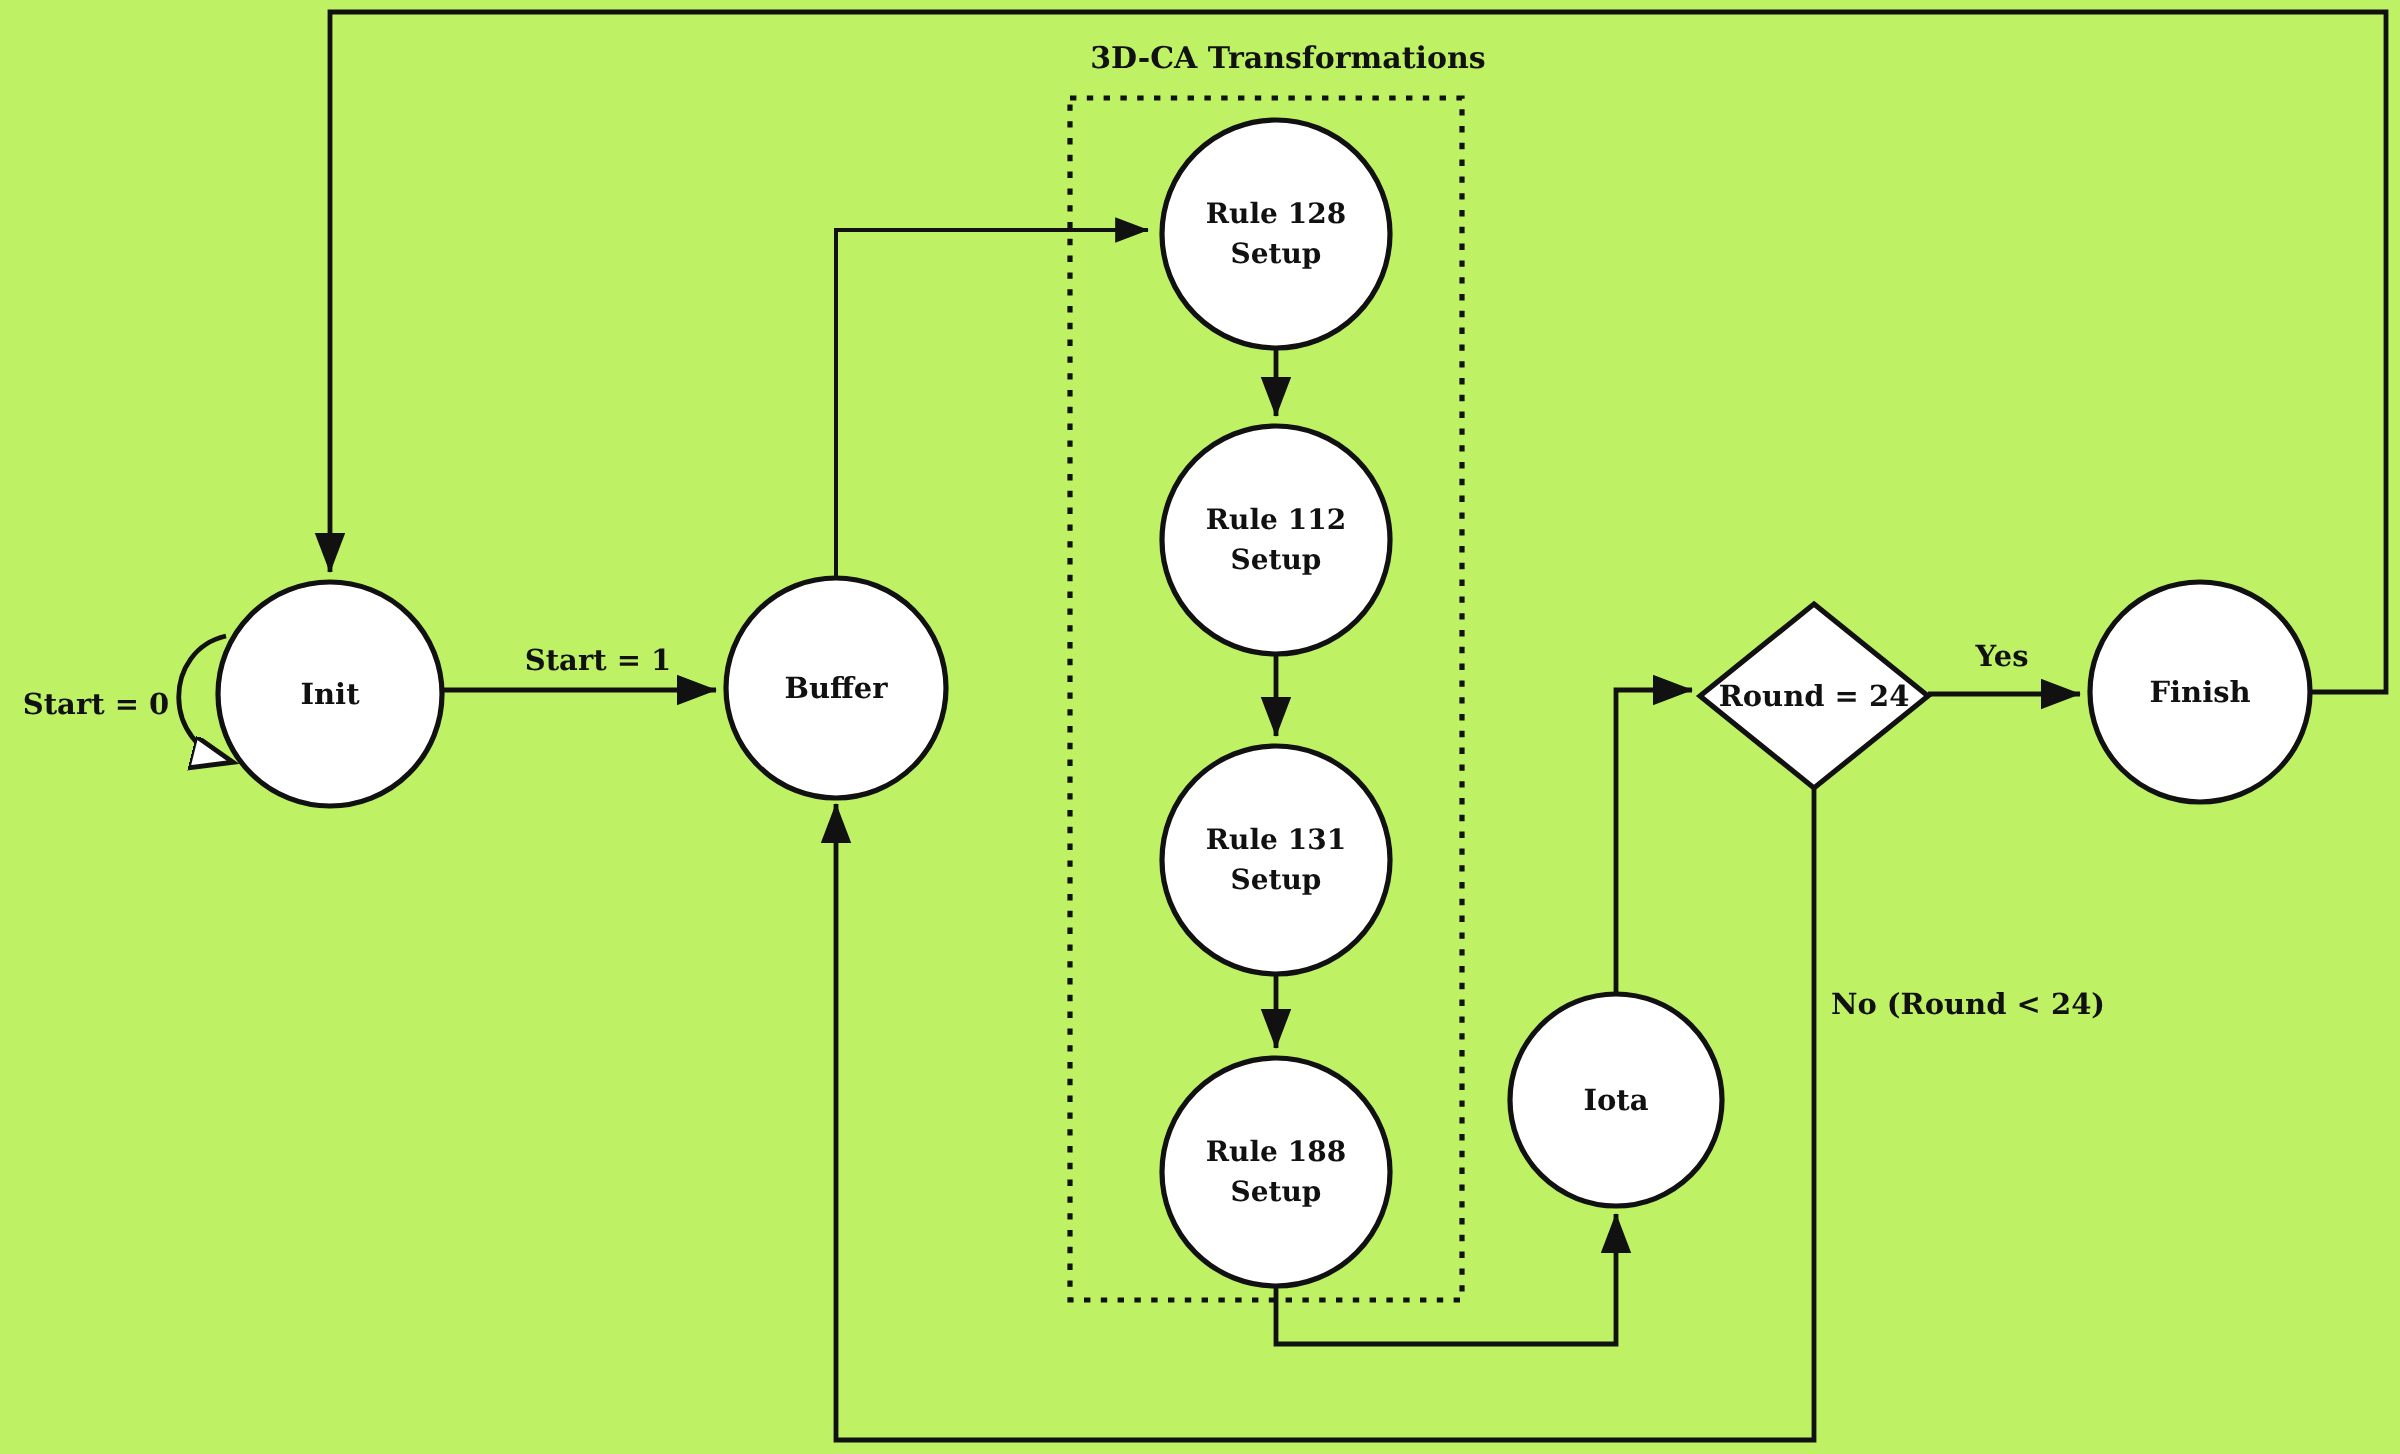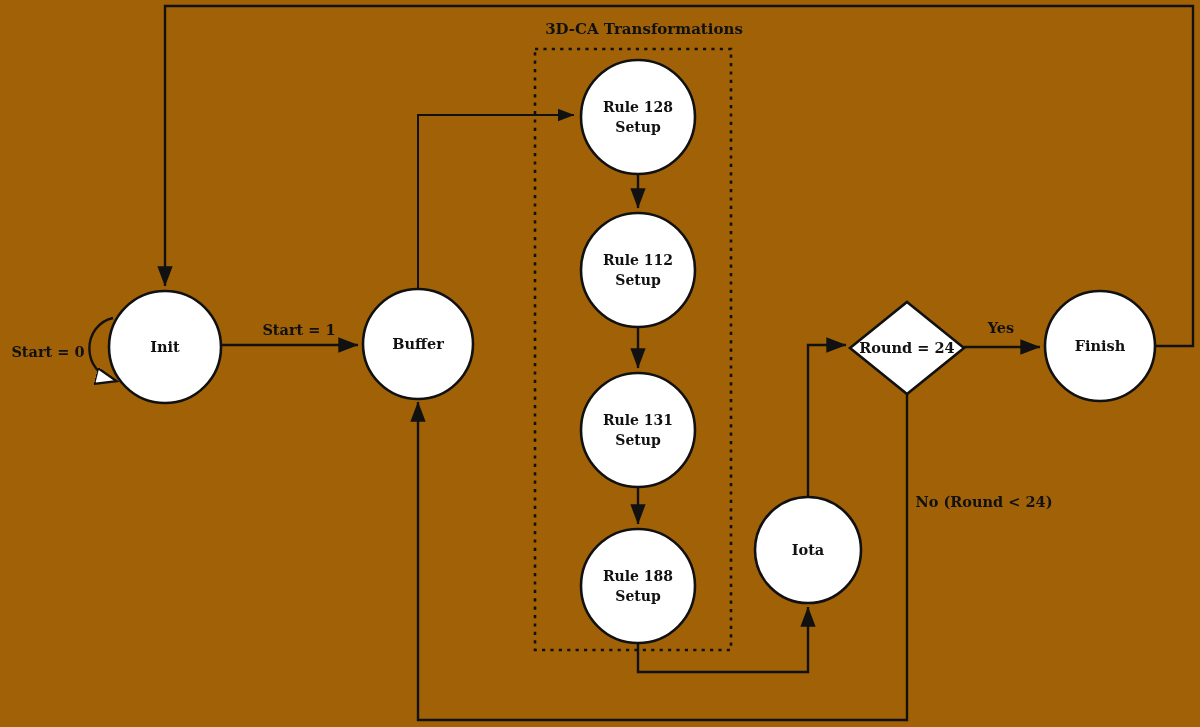--- a/index.html
+++ b/index.html
@@ -8,21 +8,21 @@
     padding: 0;
     background: #ffffff;
   }
   body {
     font-family: "DejaVu Serif", "Liberation Serif", serif;
   }
   #canvas-wrap {
     position: relative;
     width: 1200px;
     height: 727px;
-    background: #a16207;
+    background: #bef264;
     overflow: hidden;
   }
   svg#flowchart {
     display: block;
     width: 1200px;
     height: 727px;
   }
   .node-shape {
     fill: #ffffff;
     stroke: #111111;

